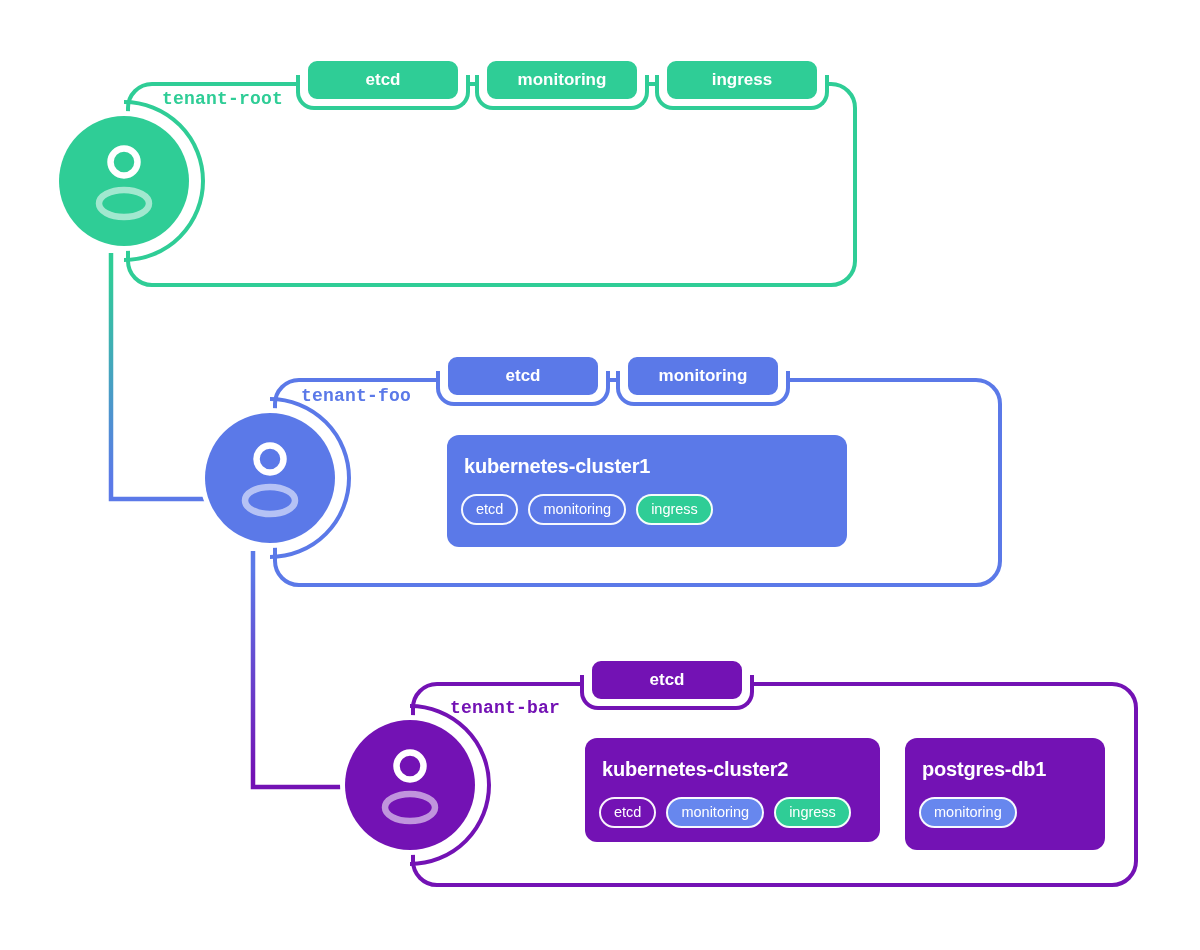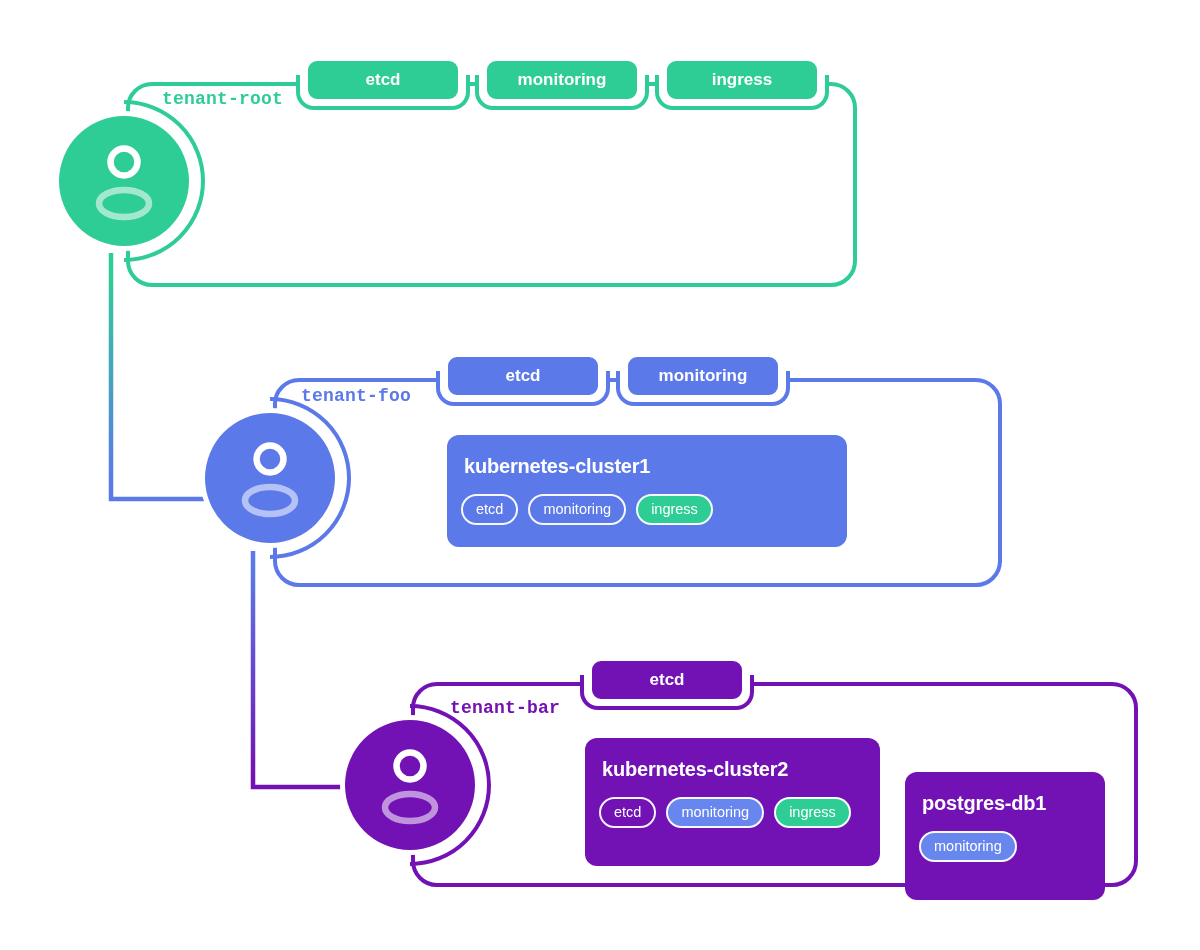--- a/index.html
+++ b/index.html
@@ -97,30 +97,30 @@
     </div>
   </div>
 
   <div class="tbox t-purple" style="left:411px; top:682px; width:727px; height:205px;"></div>
   <div class="tlabel t-purple" style="left:450px; top:688px;margin-top:10px;">tenant-bar</div>
 
   <div class="socket t-purple" style="left:580px; top:675px; width:174px; height:35px;"></div>
 
   <div class="tab t-purple" style="left:589px; top:658px; width:156px; height:44px;">etcd</div>
 
-  <div class="rbox t-purple" style="left:585px; top:738px; width:295px; height:128px;">
+  <div class="rbox t-purple" style="left:585px; top:738px; width:295px; height:104px;">
     <div class="rtitle">kubernetes-cluster2</div>
     <div class="pills">
       <span class="pill" data-variant="outline">etcd</span>
       <span class="pill" data-variant="blue">monitoring</span>
       <span class="pill" data-variant="green">ingress</span>
     </div>
   </div>
 
-  <div class="rbox t-purple" style="left:905px; top:772px; width:200px; height:128px;">
+  <div class="rbox t-purple" style="left:905px; top:738px; width:200px; height:112px;">
     <div class="rtitle">postgres-db1</div>
     <div class="pills">
       <span class="pill" data-variant="blue">monitoring</span>
     </div>
   </div>
 
   <svg class="overlay" width="1200" height="950" viewBox="0 0 1200 950">
     <defs>
       <linearGradient id="g-root-foo" gradientUnits="userSpaceOnUse" x1="111" y1="270" x2="111" y2="480">
         <stop offset="0" stop-color="#2fcd96"></stop>

